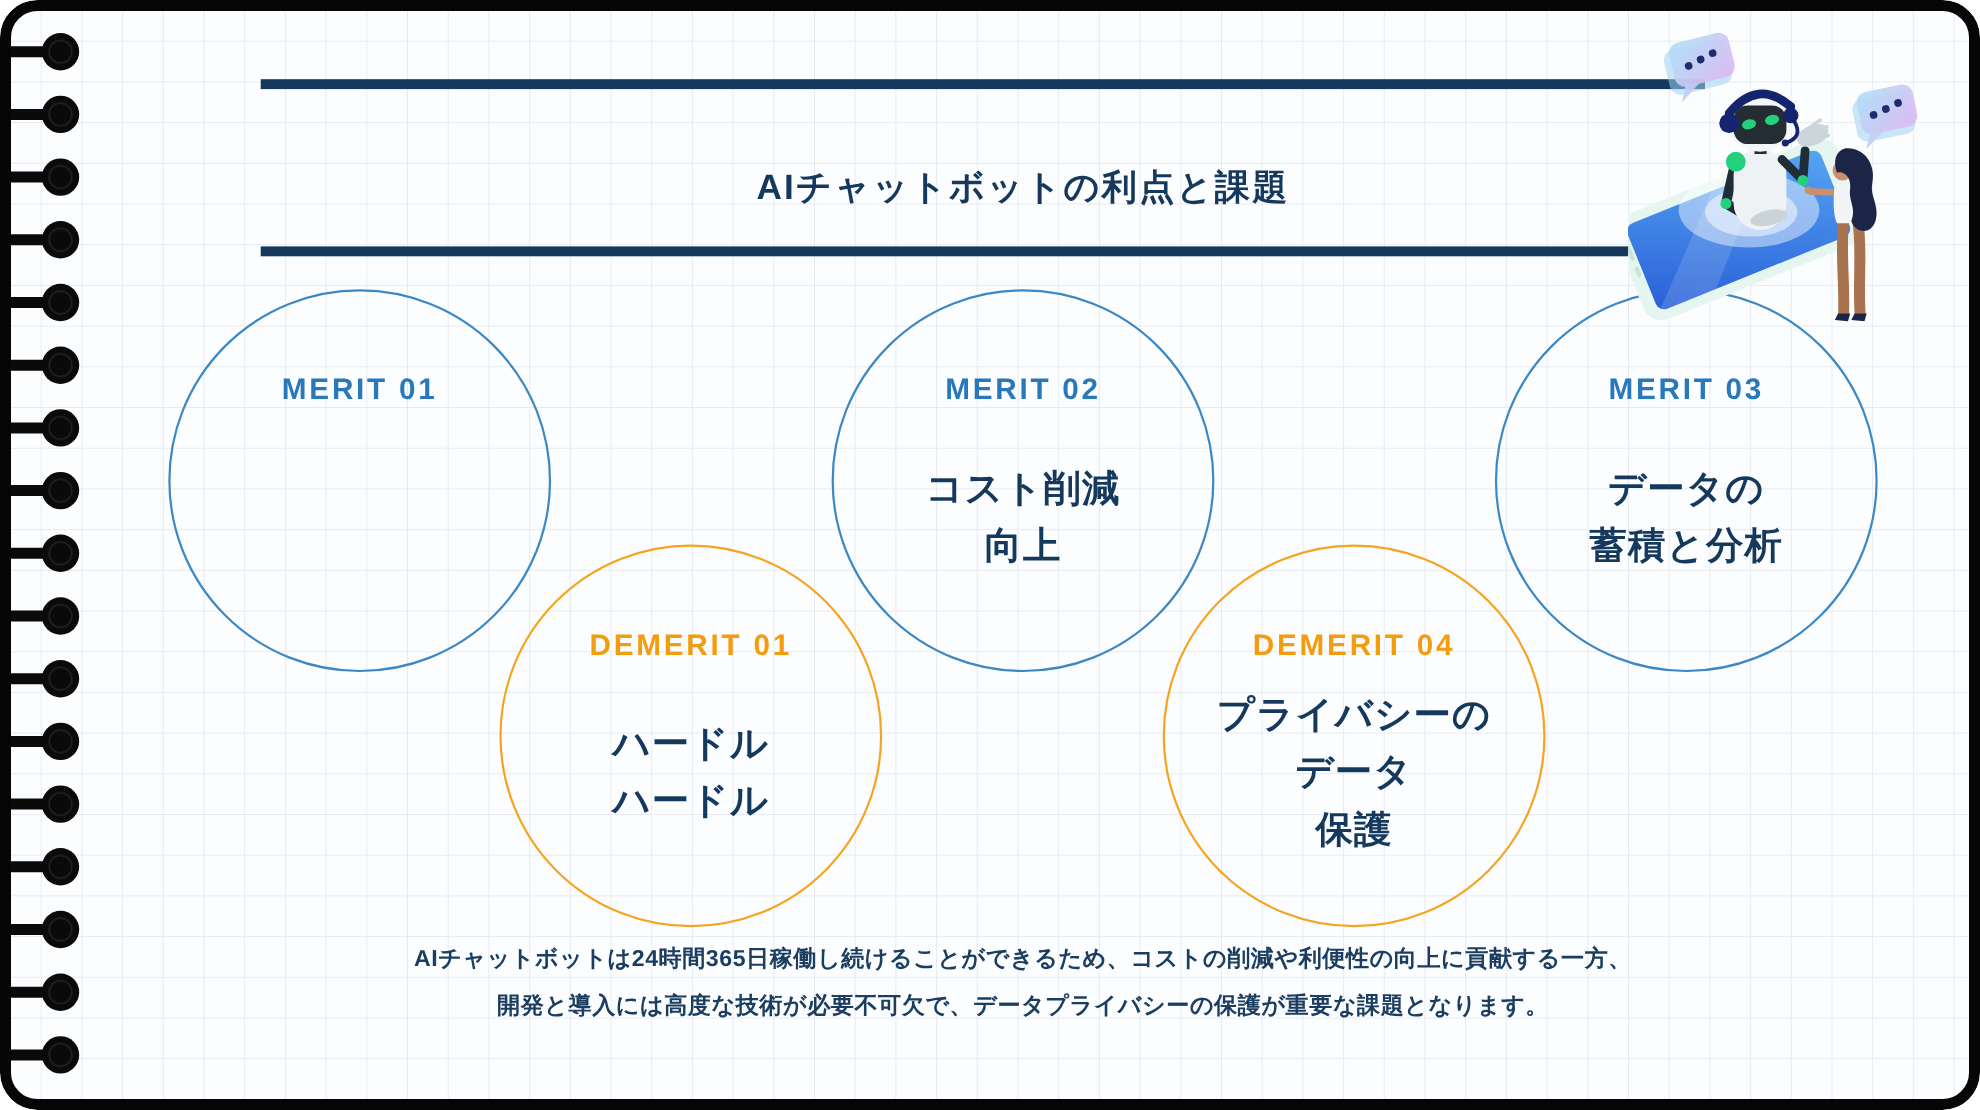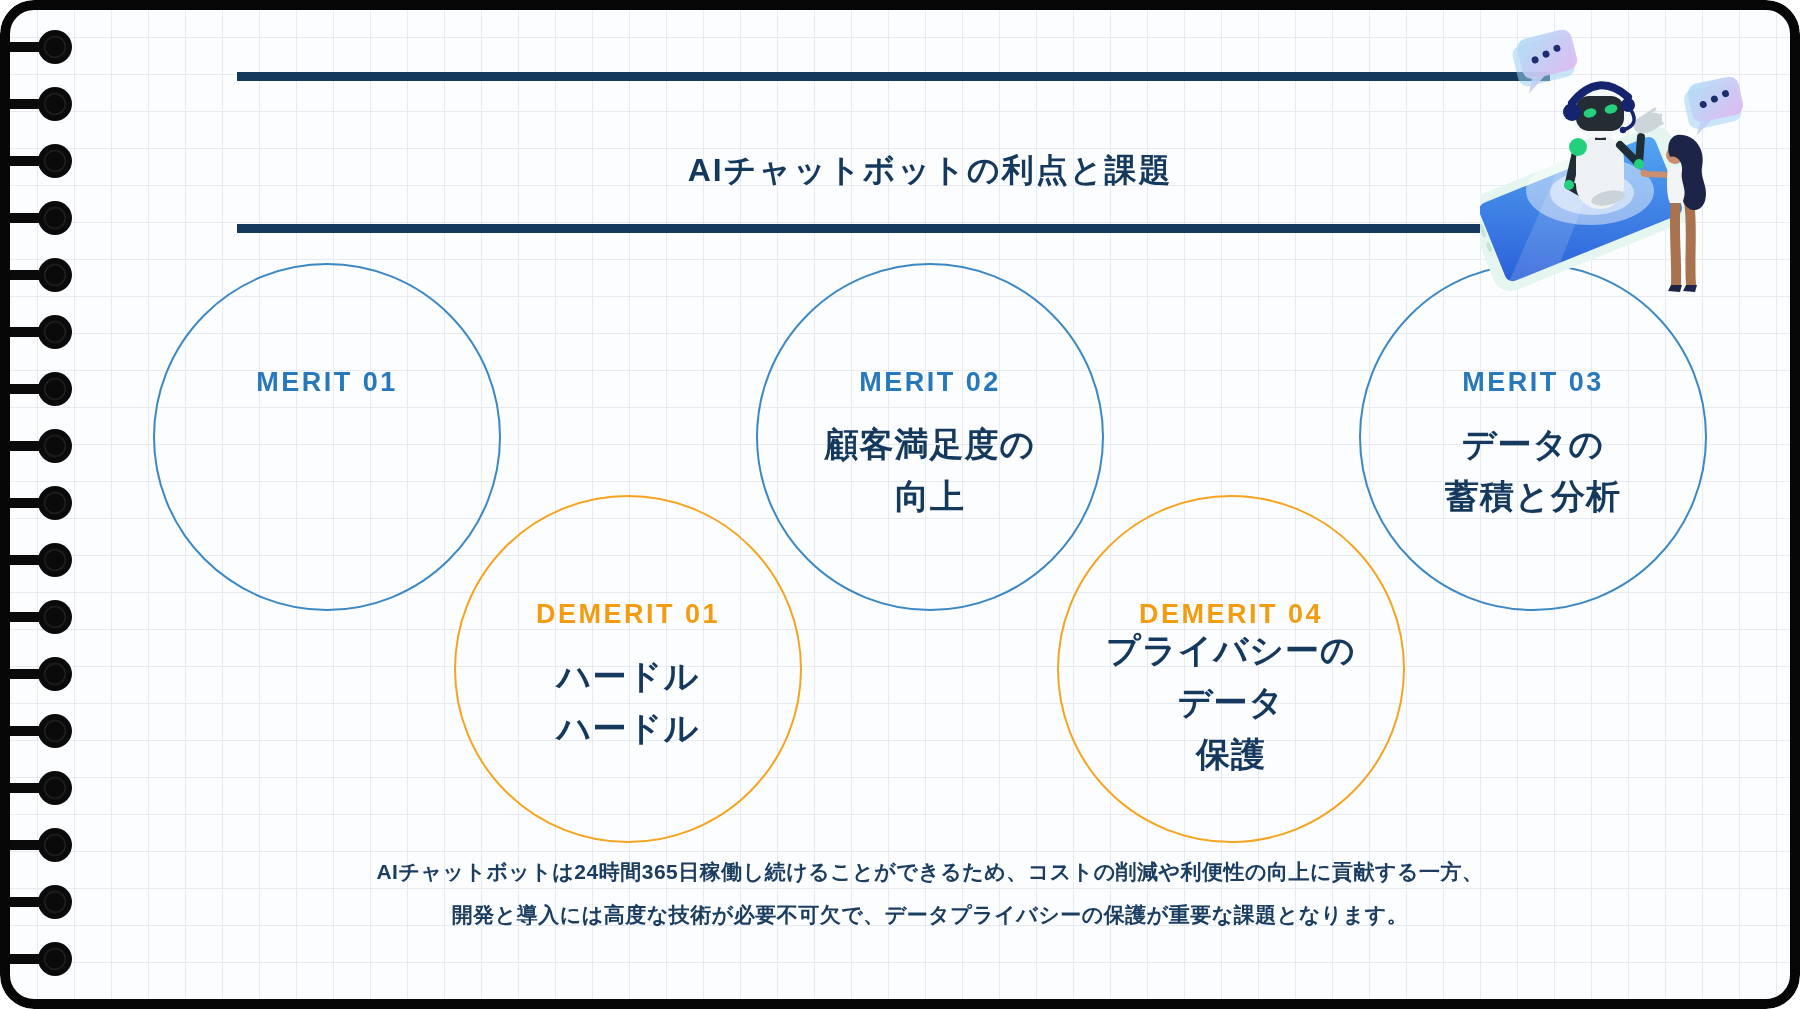--- a/index.html
+++ b/index.html
@@ -35,21 +35,21 @@
     position:absolute;left:200px;top:128px;width:1460px;z-index:5;
     text-align:center;font-size:32px;font-weight:800;letter-spacing:2px;color:#15395c;
   }
 
   
   .circle{position:absolute;width:348px;height:348px;border-radius:50%;box-sizing:border-box;z-index:4;}
   .circle.blue{border:2.5px solid #3c88c4;}
   .circle.orange{border:2.5px solid #f5a41f;}
   .circle .label{
     position:absolute;left:0;top:74px;width:100%;text-align:center;
-    font-size:27px;font-weight:800;letter-spacing:2.5px;margin-top:28px;
+    font-size:27px;font-weight:800;letter-spacing:2.5px;
   }
   .circle.blue .label{color:#2878bc;}
   .circle.orange .label{color:#f39c0f;}
   .circle .body{
     position:absolute;left:0;top:205px;width:100%;transform:translateY(-50%);
     text-align:center;font-size:34px;font-weight:800;line-height:52px;
     color:#15395c;letter-spacing:1px;
   }
   .c-m1{left:153px;top:263px;}
   .c-m2{left:756px;top:263px;}
@@ -76,21 +76,21 @@
   <div class="bar bottom"></div>
   <h1 class="title">AIチャットボットの利点と課題</h1>
 
   <div class="circle blue c-m1">
     <div class="label">MERIT 01</div>
   </div>
 
   <div class="circle blue c-m2">
     <div class="label">MERIT 02</div>
     <div class="body">
-      <div>顧客満足度の</div>
+      <div>コスト削減</div>
       <div>向上</div>
     </div>
   </div>
 
   <div class="circle blue c-m3">
     <div class="label">MERIT 03</div>
     <div class="body">
       <div>データの</div>
       <div>蓄積と分析</div>
     </div>

